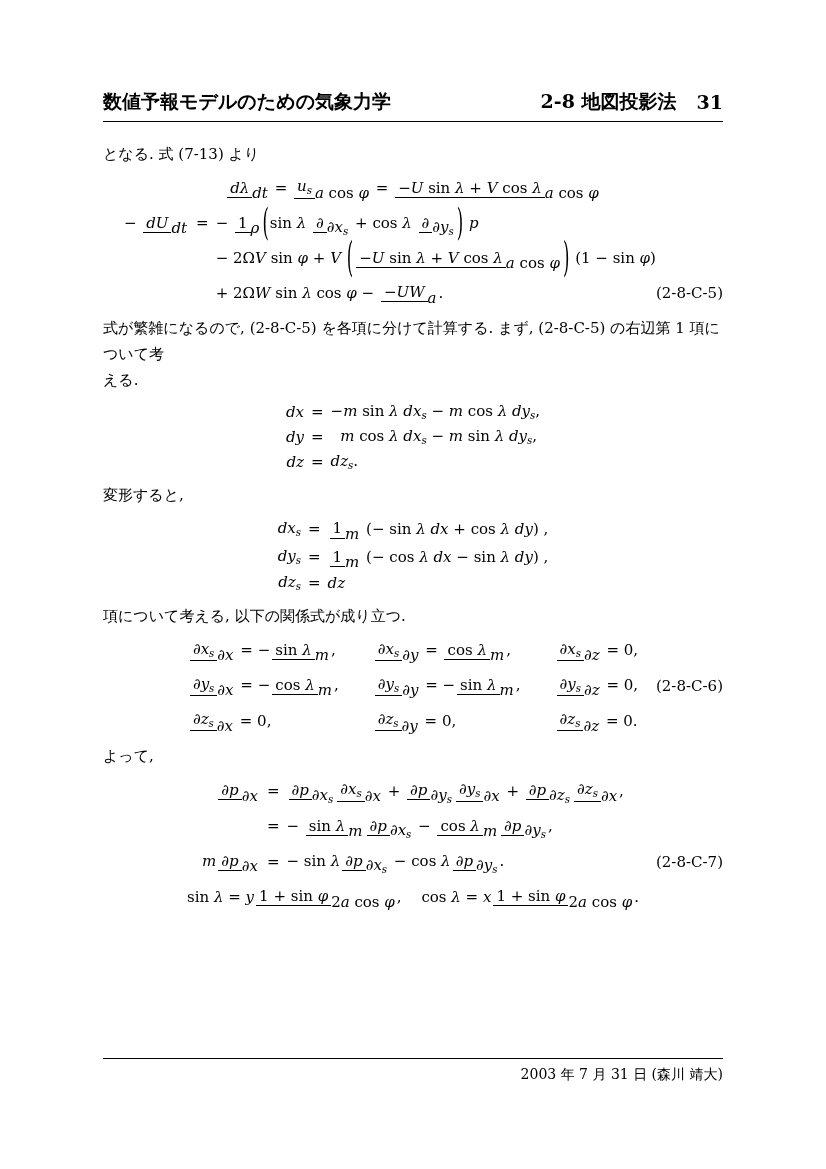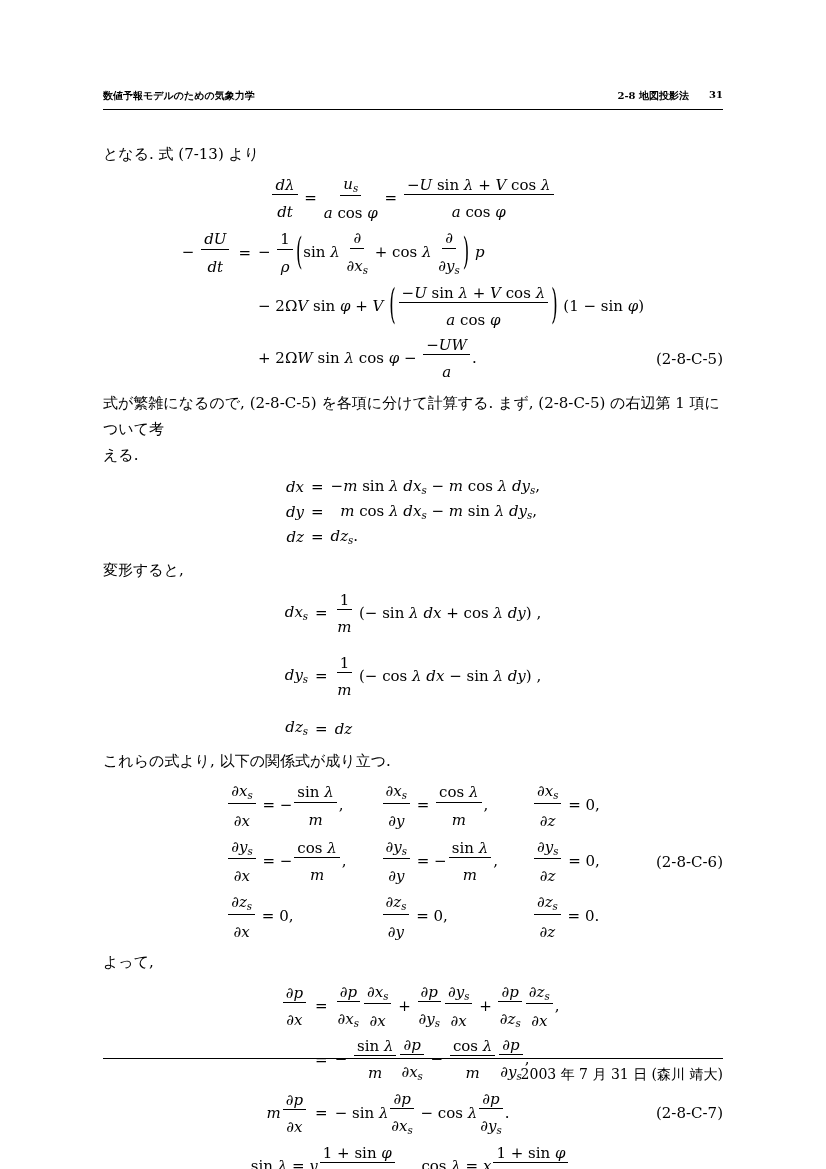--- a/index.html
+++ b/index.html
@@ -1,40 +1,40 @@
 <!DOCTYPE html>
 <html><head>
 <meta charset="utf-8">
 <style>
   html,body{margin:0;padding:0;background:#ffffff;}
   .page{position:relative;width:826px;height:1169px;background:#ffffff;color:#000;overflow:hidden;
         font-family:"DejaVu Serif",serif;}
   .header{position:absolute;top:89px;left:103px;right:103px;display:flex;justify-content:space-between;
-          align-items:baseline;font-weight:bold;font-size:10px;border-bottom:1.6px solid #000;
+          align-items:baseline;font-weight:bold;font-size:19px;border-bottom:1.6px solid #000;
           padding-bottom:6px;}
-  .hdr-right{display:flex;gap:20px;align-items:flex-start;}
+  .hdr-right{display:flex;gap:20px;align-items:center;}
   .body{position:absolute;top:141px;left:103px;right:103px;}
   .jp{font-size:15px;line-height:26px;margin:0;}
   .mt16{margin-top:16px;}
   .mt20{margin-top:20px;}
   .eq{position:relative;margin:9px 0;font-size:15px;line-height:1.25;}
   .eqline{display:block;text-align:center;}
-  .eqgrid{display:grid;grid-template-columns:1fr auto auto auto 1fr;row-gap:20px;align-items:center;}
+  .eqgrid{display:grid;grid-template-columns:1fr auto auto auto 1fr;row-gap:3px;align-items:center;}
   .cgap{min-width:0;}
   .cl{justify-self:end;white-space:nowrap;}
   .crel{padding:0 7px;white-space:nowrap;}
   .cr{justify-self:start;white-space:nowrap;}
   .ctag{justify-self:end;white-space:nowrap;}
   .g3{display:grid;grid-template-columns:repeat(3,auto);column-gap:34px;row-gap:10px;justify-content:center;}
   .g3c{white-space:nowrap;}
   .gtag{position:absolute;right:0;top:50%;transform:translateY(-50%);}
   .mi{font-style:italic;}
   .mr{font-style:normal;}
   .msub{font-size:0.68em;font-style:italic;vertical-align:-0.32em;}
-  .frac{display:inline-flex;flex-direction:column;align-items:center;vertical-align:middle;margin:0 2px;text-align:center;}
+  .frac{display:inline-flex;flex-direction:row;align-items:center;vertical-align:middle;margin:0 2px;text-align:center;}
   .fn{display:block;line-height:1.08;padding:0 3px 1px;border-bottom:1px solid #000;white-space:nowrap;}
   .fd{display:block;line-height:1.08;padding-top:1px;white-space:nowrap;margin-top:8px;}
   .bp{display:inline-block;font-style:normal;margin:0 1px;vertical-align:middle;font-size:1.1em;}
   .footer{position:absolute;left:103px;right:103px;top:1058px;border-top:1.6px solid #000;
           padding-top:7px;text-align:right;font-size:14px;}
   [data-name="equation-dx-dy-dz"] .eqgrid{row-gap:4px;}
   [data-name="equation-2-8-c-5"] .eqgrid{row-gap:9px;}
   [data-name="equation-2-8-c-7"] .eqgrid{row-gap:8px;}
 </style>
 </head>
@@ -140,21 +140,21 @@
               <span class="fd"><span class="mi">m</span></span>
             </span><span class="mr"> (− cos </span><span class="mi">λ dx </span><span class="mr">− sin </span><span class="mi">λ dy</span><span class="mr">) ,</span></span>
           <span class="ctag"></span>
           <span class="cgap"></span>
           <span class="cl"><span class="mi">dz</span><span class="msub">s</span></span>
           <span class="crel"><span class="mr">=</span></span>
           <span class="cr"><span class="mi">dz</span></span>
           <span class="ctag"></span>
         </div>
       </div>
-    <p class="jp" data-name="paragraph-korera">これらの式より, 以下の関係式が成り立つ.</p>
+    <p class="jp" data-name="paragraph-korera">項について考える, 以下の関係式が成り立つ.</p>
     <div class="eq" data-name="equation-2-8-c-6">
         <div class="g3">
           <span class="g3c"><span class="frac">
               <span class="fn"><span class="mi">∂x</span><span class="msub">s</span></span>
               <span class="fd"><span class="mi">∂x</span></span>
             </span><span class="mr"> = −</span><span class="frac">
               <span class="fn"><span class="mr">sin </span><span class="mi">λ</span></span>
               <span class="fd"><span class="mi">m</span></span>
             </span><span class="mr">,</span></span>
           <span class="g3c"><span class="frac">

